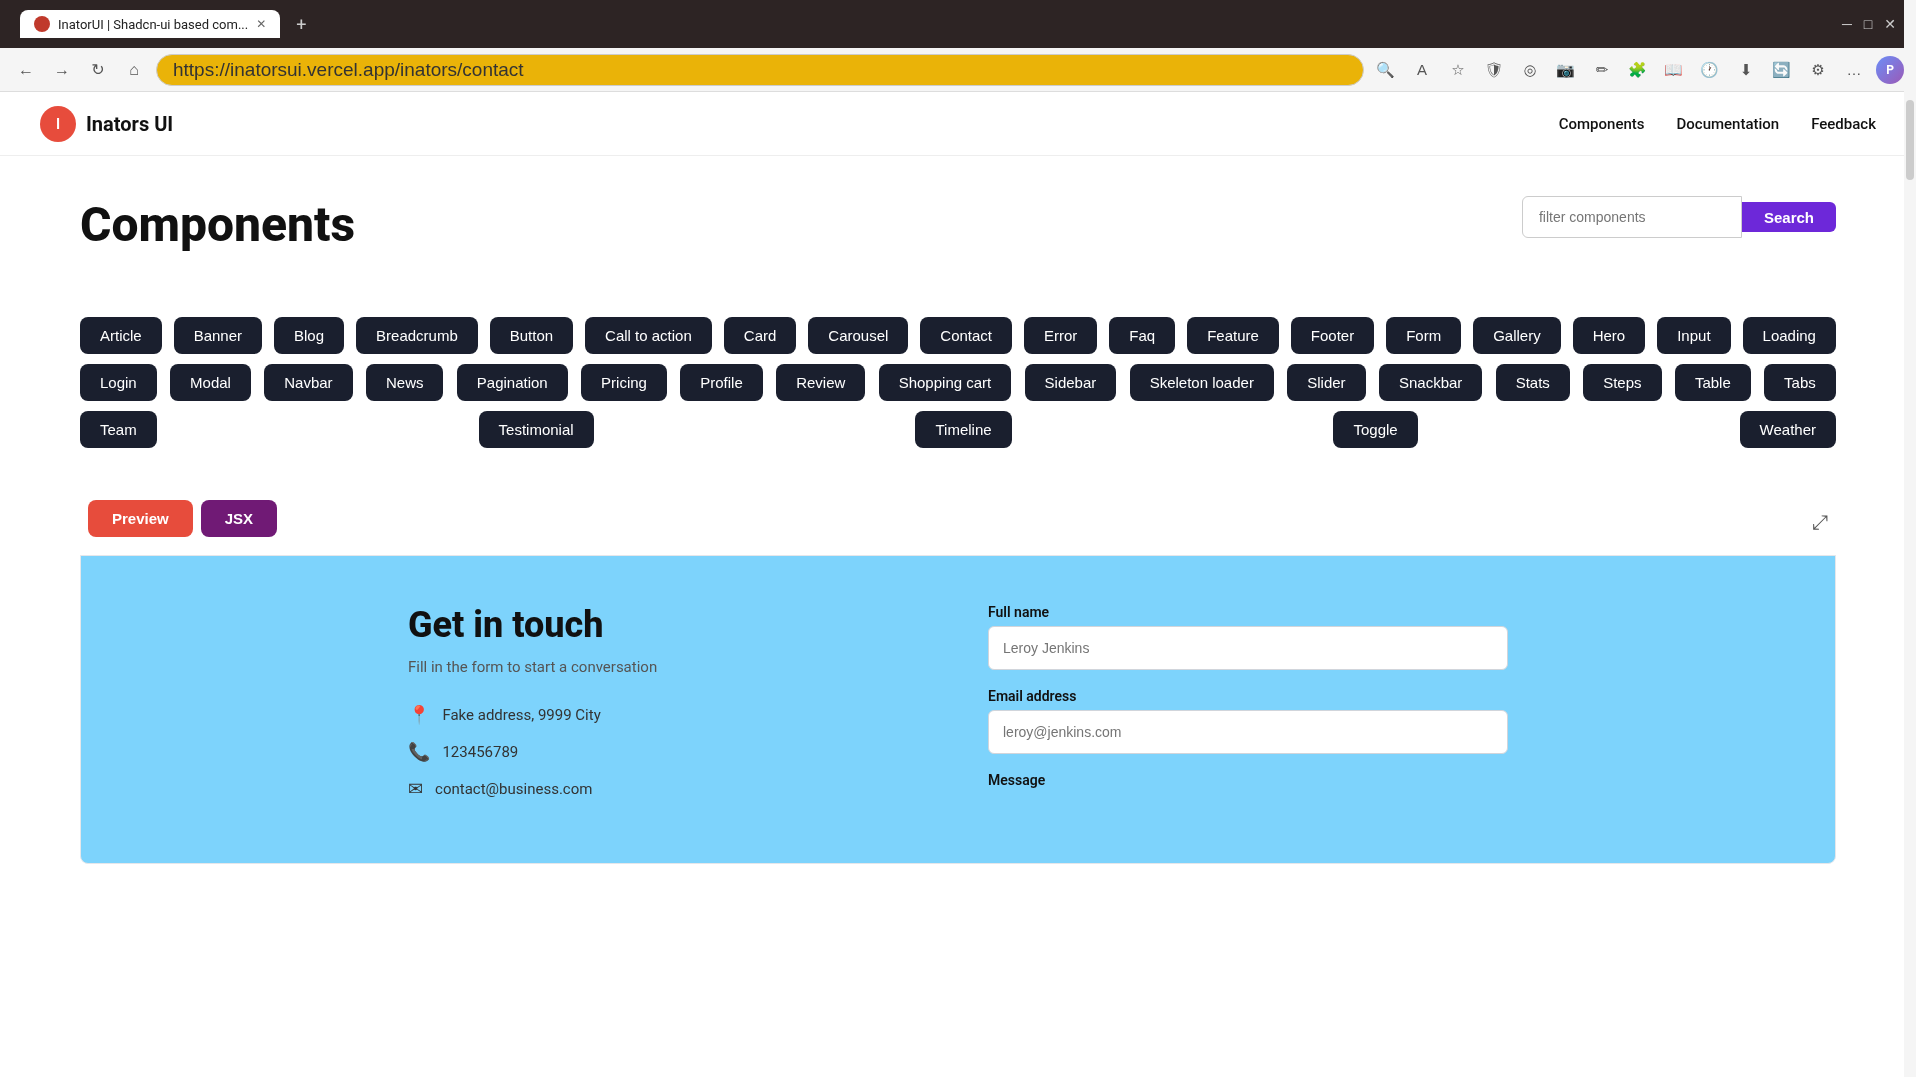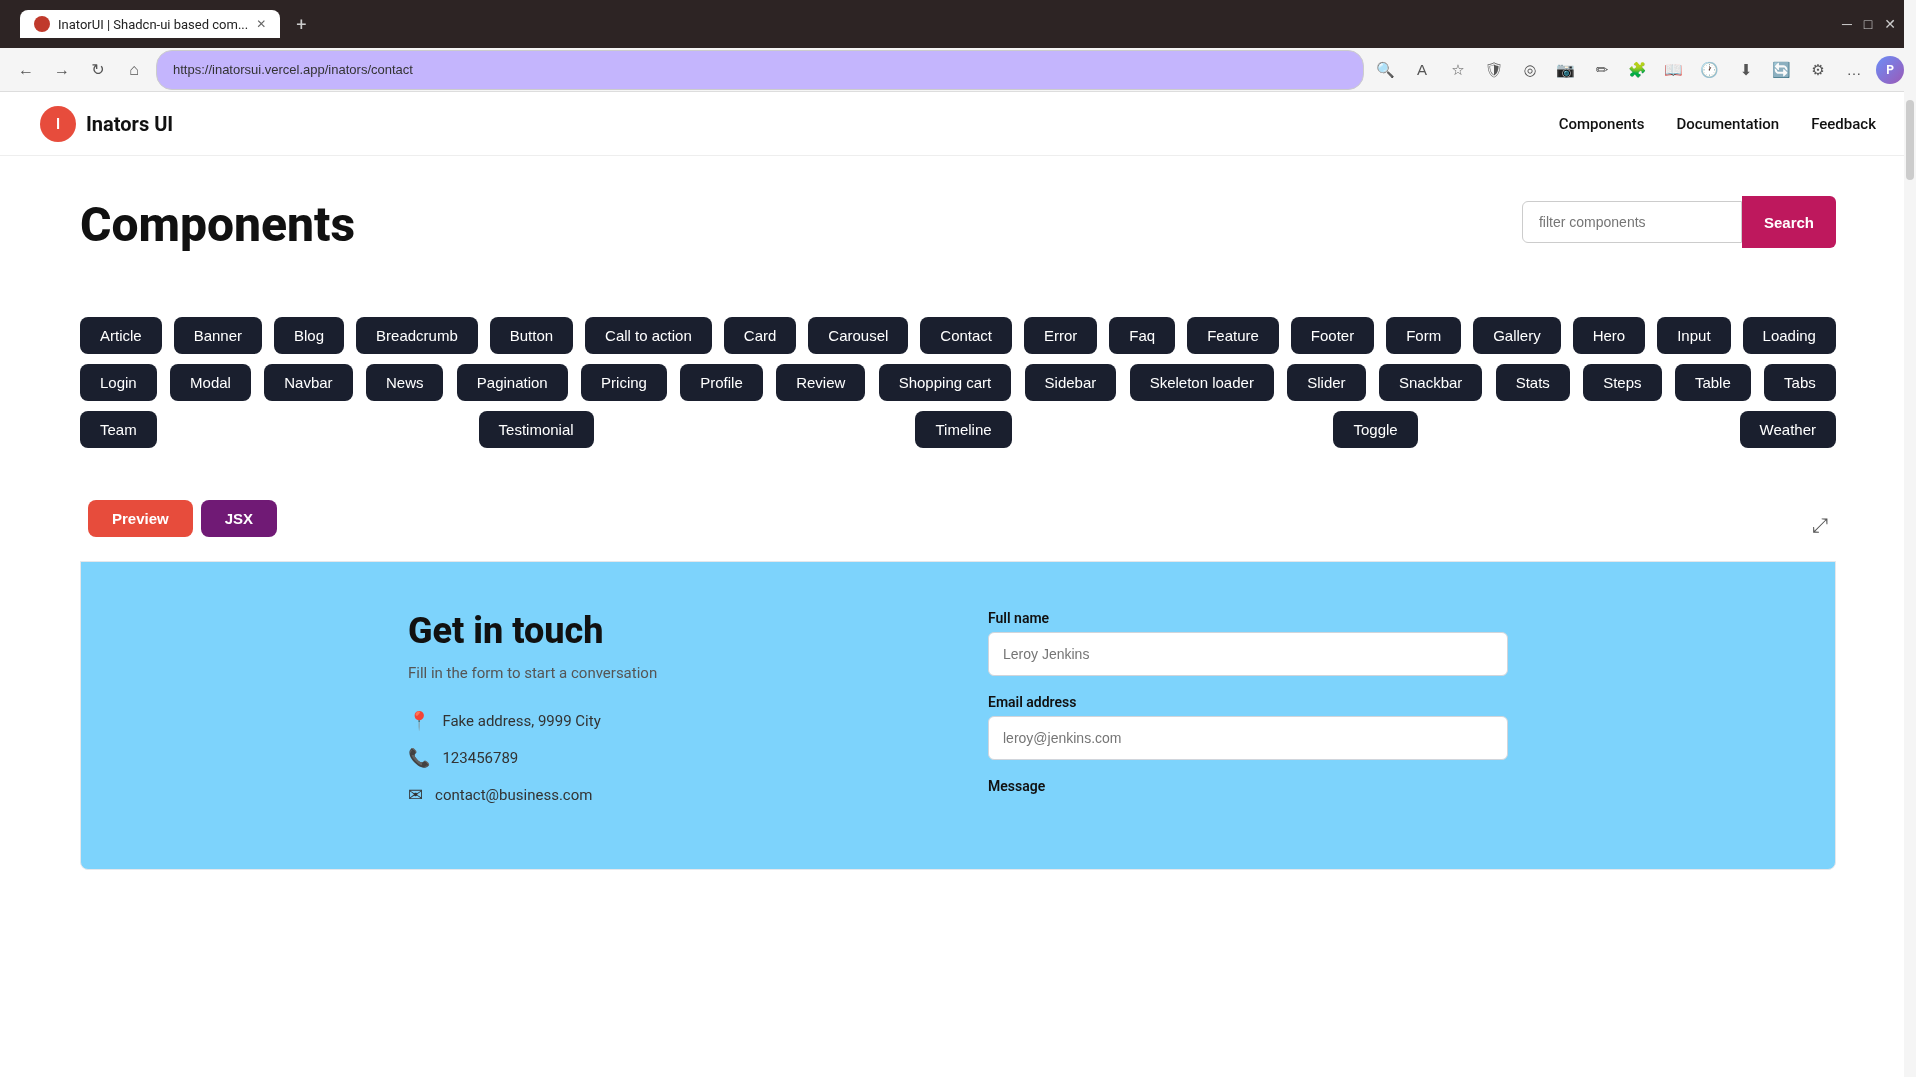--- a/index.html
+++ b/index.html
@@ -69,26 +69,26 @@
       border-radius: 50%;
       border: none;
       background: transparent;
       cursor: pointer;
       display: flex; align-items: center; justify-content: center;
       color: #555;
       font-size: 16px;
     }
     .address-input {
       flex: 1;
-      height: 40px;
+      height: 32px;
       border: 1px solid #ccc;
       border-radius: 16px;
       padding: 0 16px;
-      font-size: 13px;
-      background: #c4b5fd;
+      font-size: 19px;
+      background: #eab308;
       color: #333;
       outline: none;
     }
     .toolbar-icons {
       display: flex;
       gap: 8px;
       align-items: center;
     }
     .toolbar-icon {
       width: 28px; height: 28px;
@@ -158,22 +158,22 @@
       height: 42px;
       border: 1px solid #ccc;
       border-radius: 6px 0 0 6px;
       padding: 0 16px;
       font-size: 14px;
       width: 220px;
       outline: none;
       color: #999;
     }
     .search-btn {
-      height: 52px;
-      background: #be185d;
+      height: 30px;
+      background: #6d28d9;
       color: #fff;
       border: none;
       border-radius: 0 6px 6px 0;
       padding: 0 22px;
       font-size: 15px;
       font-weight: 600;
       cursor: pointer;
     }
 
     
@@ -193,21 +193,21 @@
       font-size: 15px;
       font-weight: 500;
       cursor: pointer;
       transition: background 0.15s;
     }
 
     
     .view-tabs {
       display: flex;
       gap: 8px;
-      margin-bottom: 12px;
+      margin-bottom: 6px;
       padding: 0 0 0 8px;
     }
     .view-tab {
       padding: 10px 24px;
       border-radius: 8px;
       font-size: 15px;
       font-weight: 600;
       cursor: pointer;
       border: none;
     }

